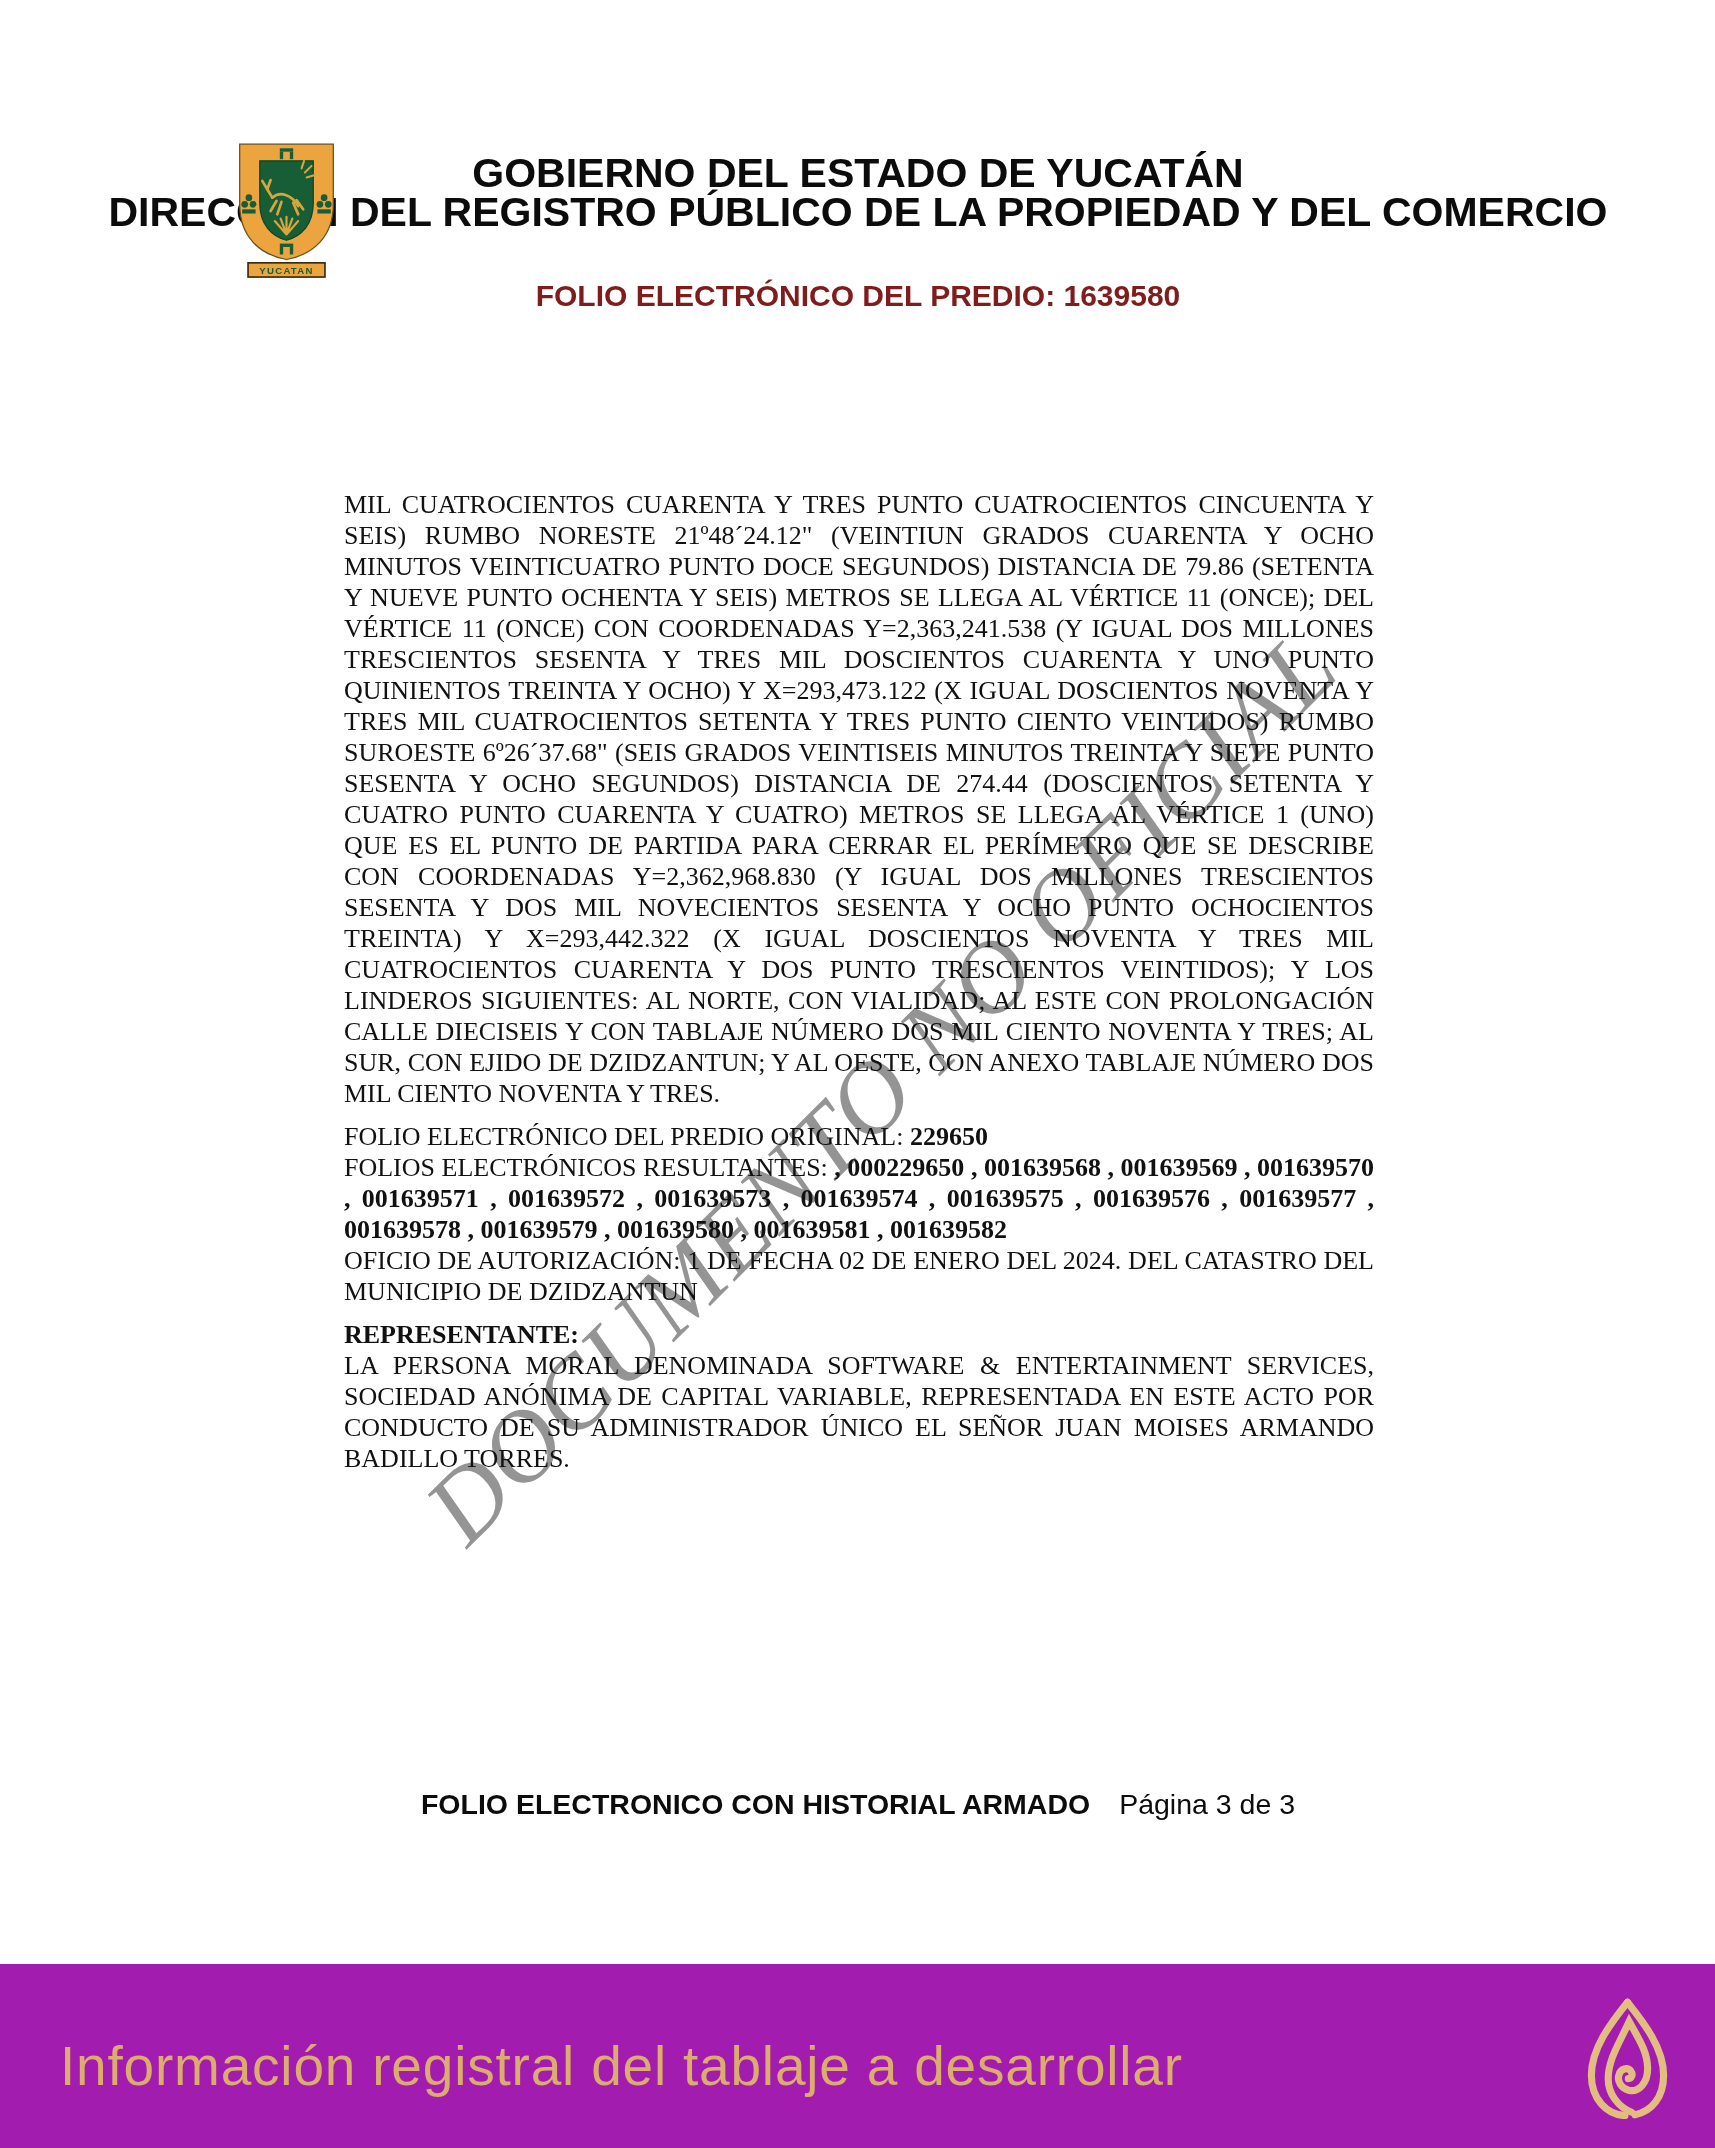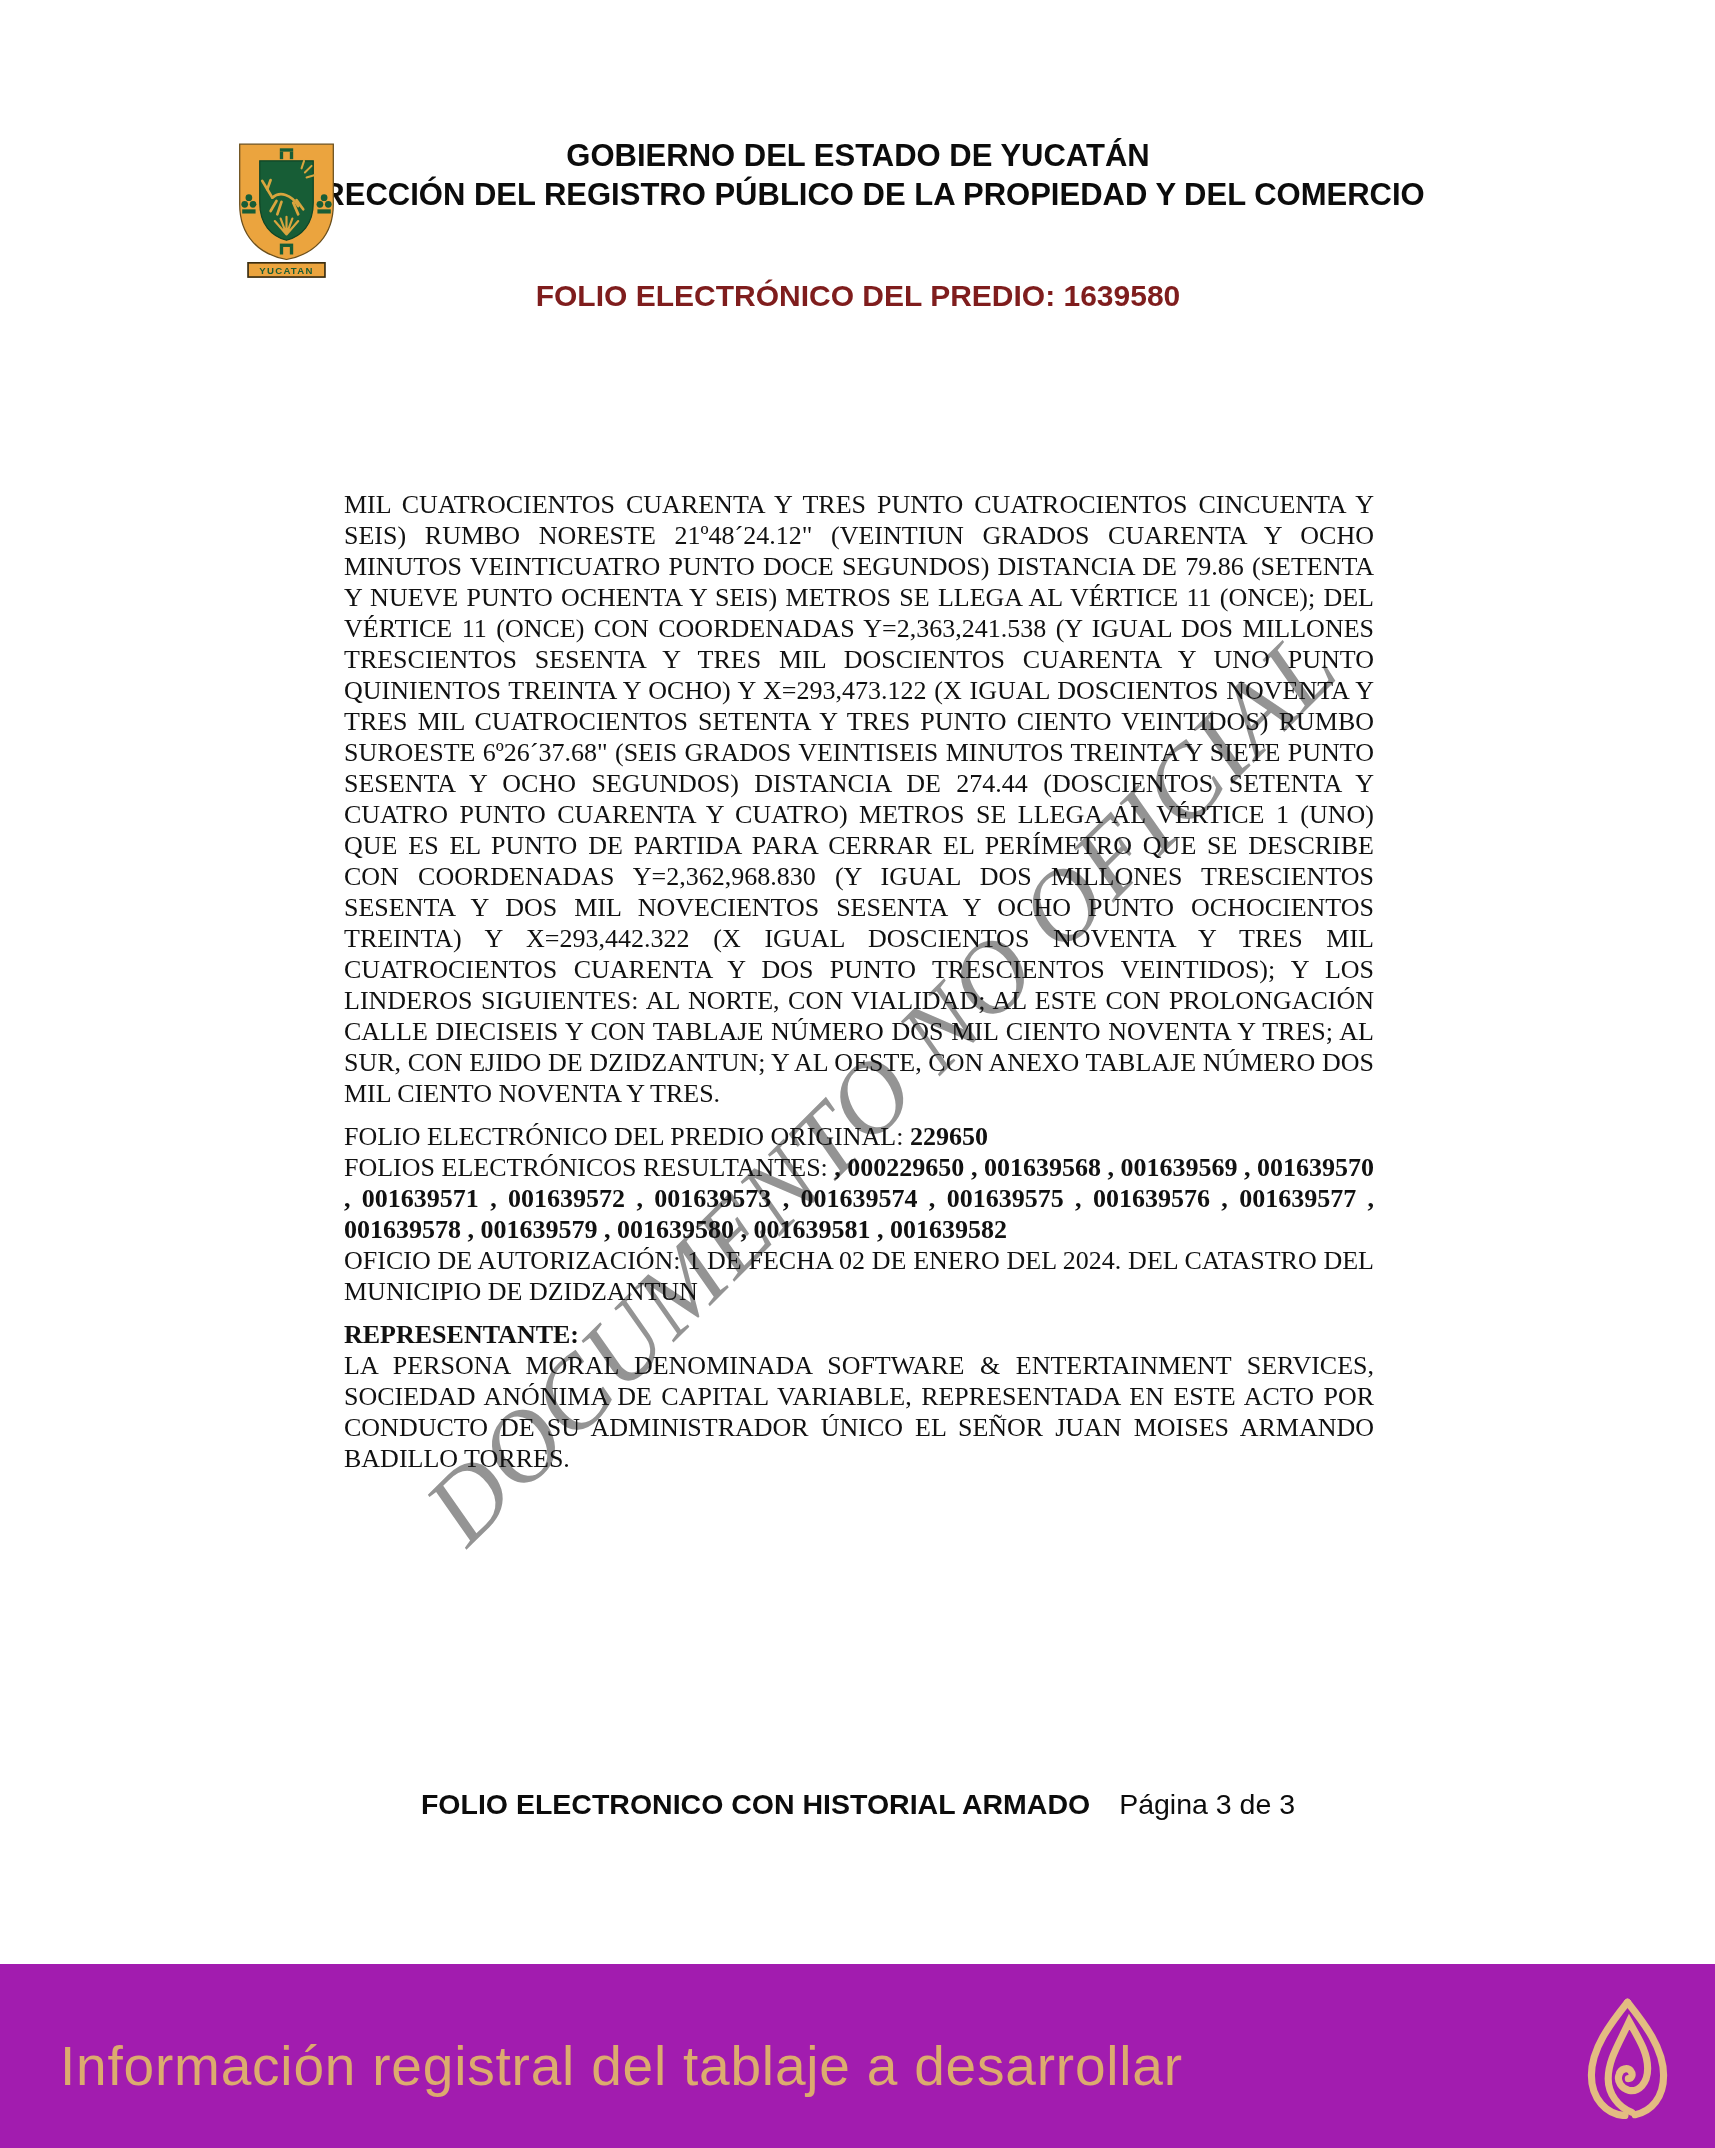--- a/index.html
+++ b/index.html
@@ -3,22 +3,22 @@
 <meta charset="utf-8">
 <style>
   html,body{margin:0;padding:0;}
   body{
     width:1716px;height:2148px;position:relative;background:#ffffff;
     font-family:"Liberation Serif", serif;color:#111;overflow:hidden;
   }
   
   .crest{position:absolute;left:233px;top:139px;width:107px;height:139px;z-index:2;}
   .header-block{
-    position:absolute;left:0;top:136px;width:100%;text-align:center;z-index:1;
-    font-family:"Liberation Sans",sans-serif;font-weight:bold;font-size:31px;line-height:39px;color:#0c0c0c;
+    position:absolute;left:0;top:154px;width:100%;text-align:center;z-index:1;
+    font-family:"Liberation Sans",sans-serif;font-weight:bold;font-size:41px;line-height:39px;color:#0c0c0c;
   }
   .folio-line{
     position:absolute;left:0;top:279px;width:100%;text-align:center;z-index:1;
     font-family:"Liberation Sans",sans-serif;font-weight:bold;font-size:30px;color:#7f1d1d;
   }
   
   .watermark{
     position:absolute;left:881px;top:1087px;z-index:0;white-space:nowrap;
     transform:translate(-50%,-50%) rotate(-45deg);
     font-family:"Liberation Serif",serif;font-style:italic;font-size:101px;

